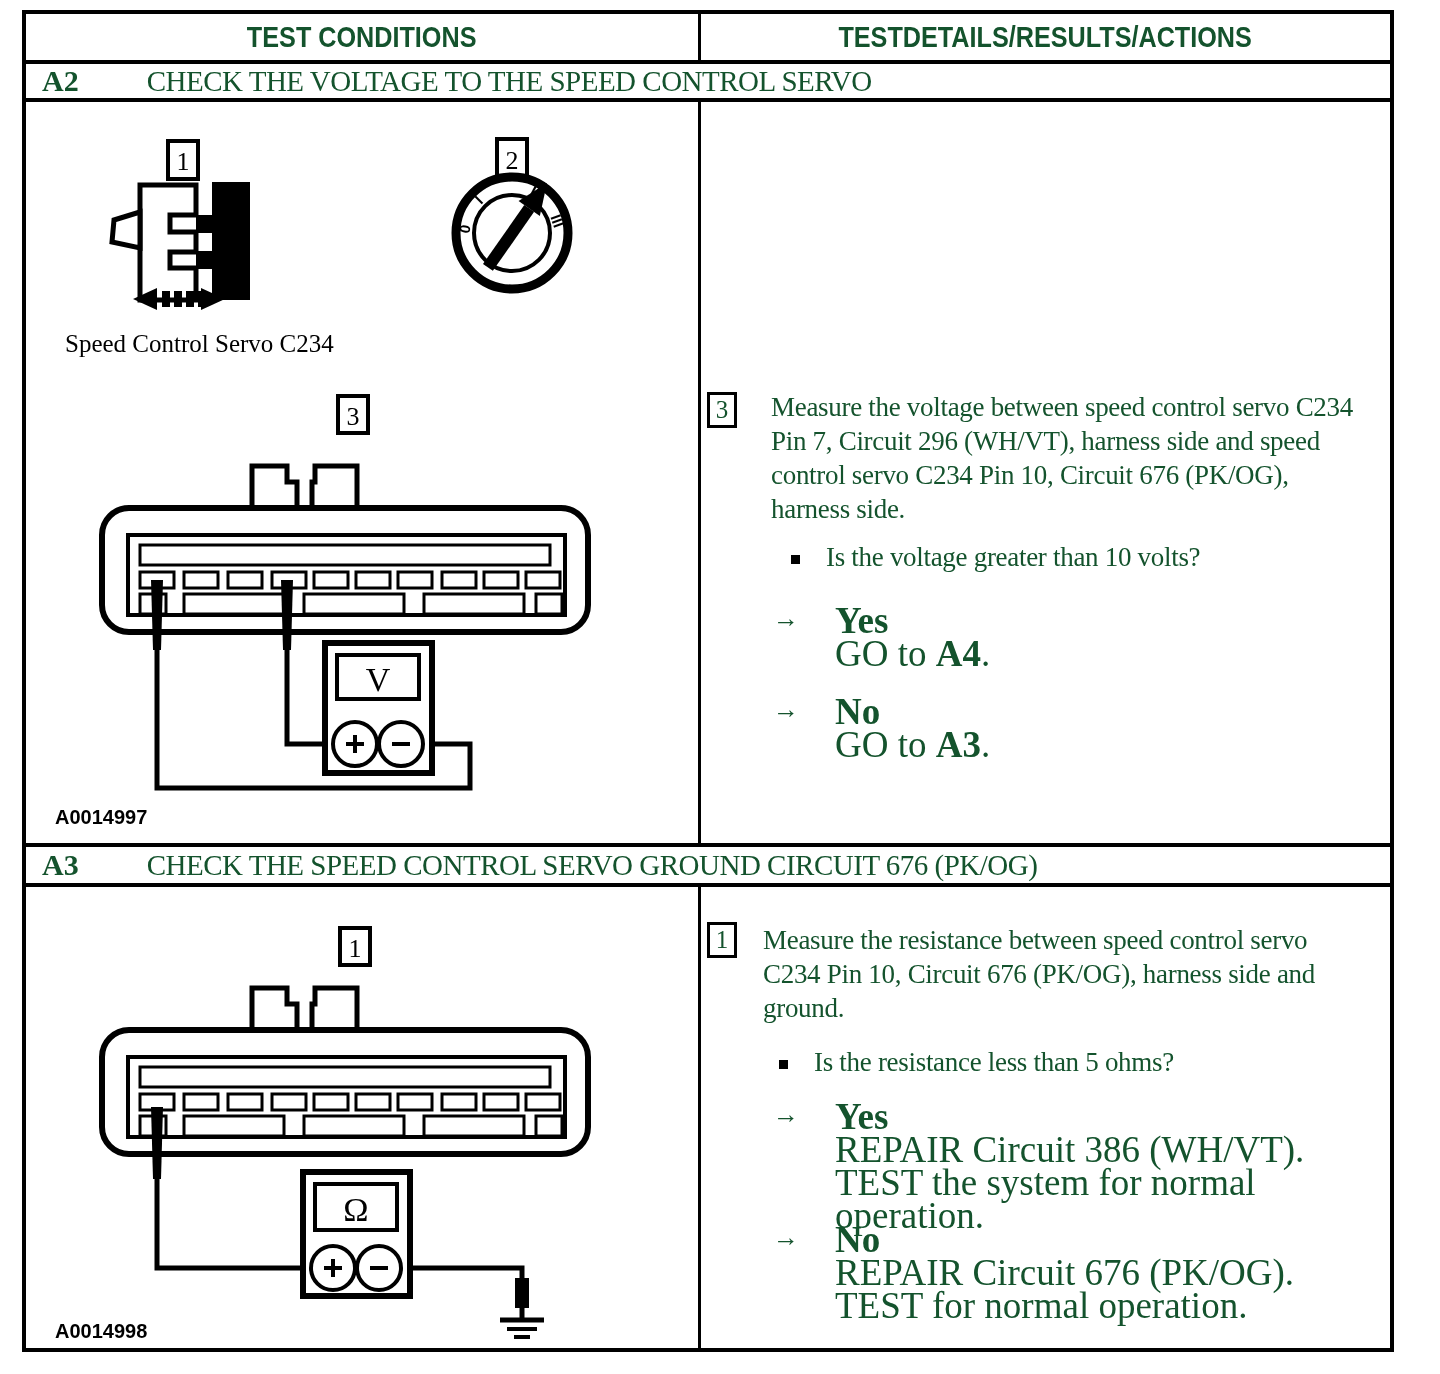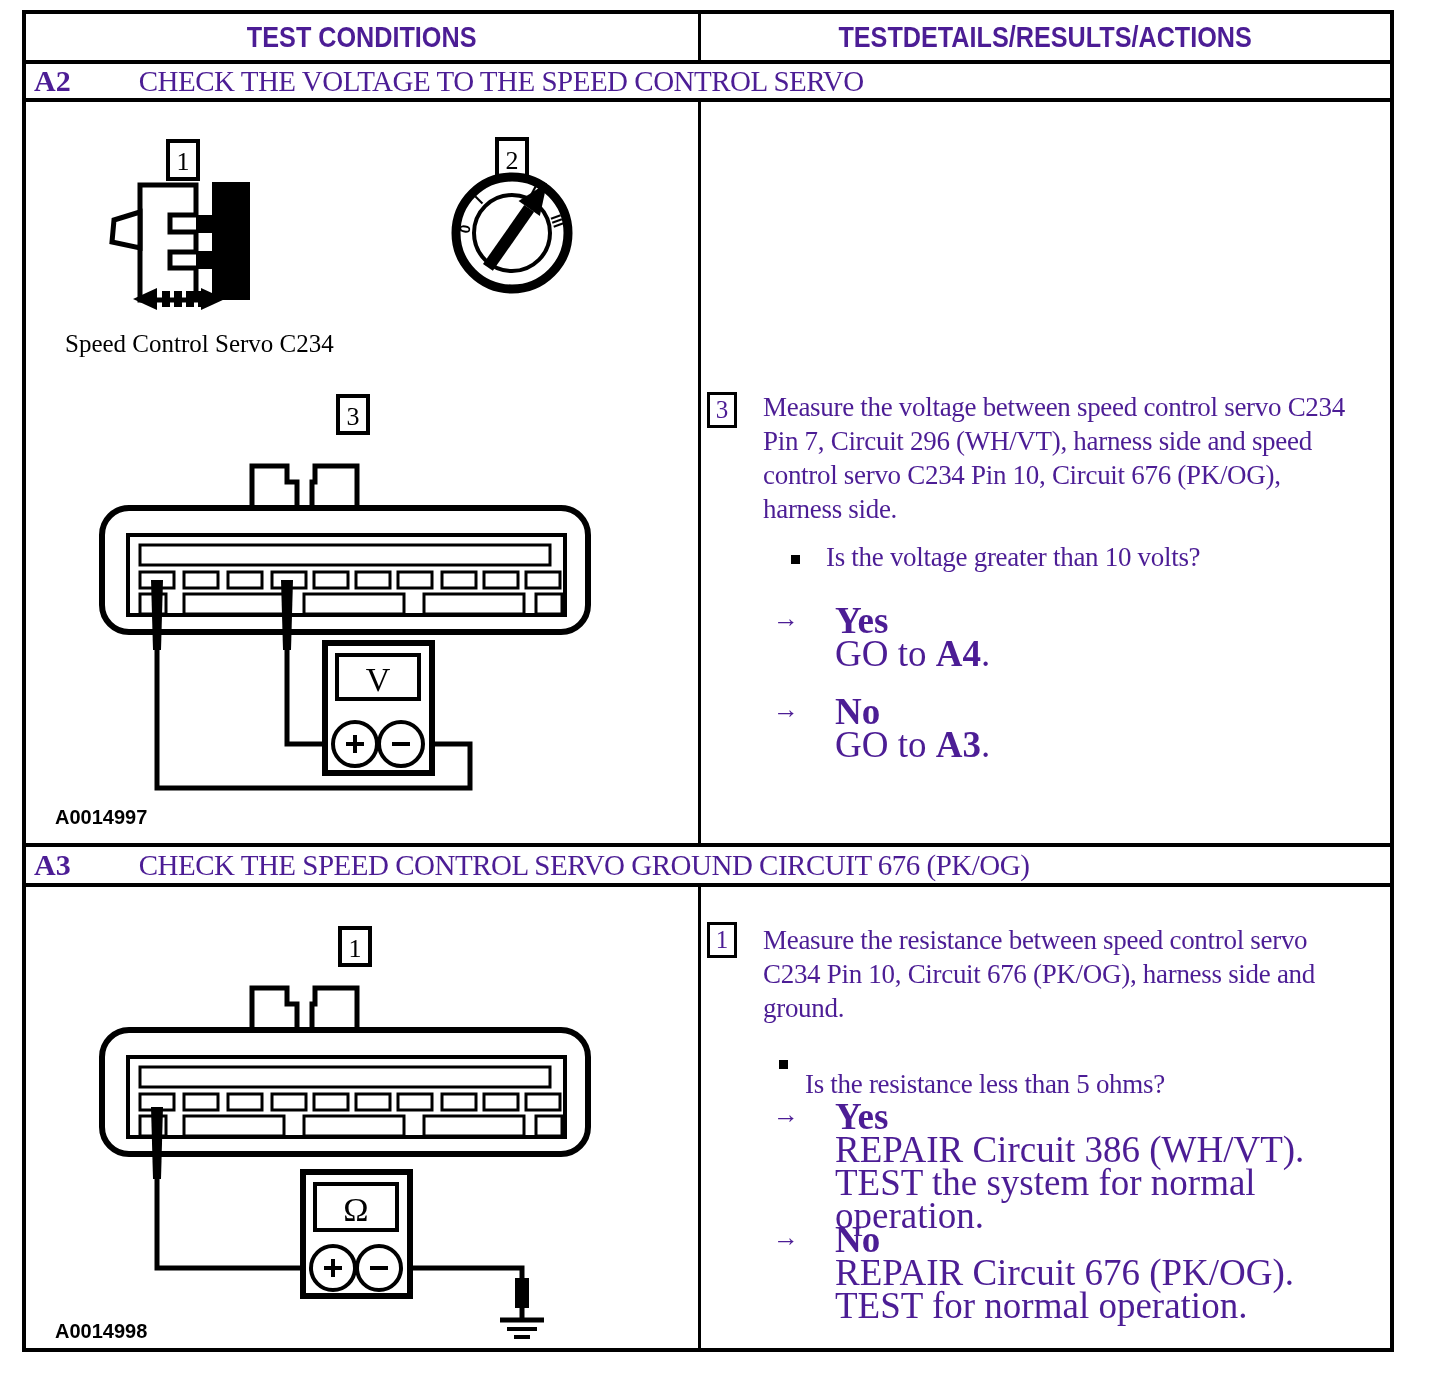--- a/index.html
+++ b/index.html
@@ -1,30 +1,30 @@
 <!DOCTYPE html>
 <html><head>
 <meta charset="utf-8">
 <style>
   html,body{margin:0;padding:0;background:#fff;}
-  .page{position:relative;width:1160px;height:1374px;background:#fff;color:#4c1d95;
+  .page{position:relative;width:1160px;height:1374px;background:#fff;color:#14532d;
         font-family:"Liberation Serif", serif;}
   .table{position:absolute;left:22px;top:10px;width:1372px;height:1342px;
          border:4px solid #000;box-sizing:border-box;}
   .row{position:relative;width:100%;box-sizing:border-box;}
   .hdr{height:50px;border-bottom:4px solid #000;display:flex;}
   .hdr-cell{display:flex;align-items:center;justify-content:center;box-sizing:border-box;}
   .hdr-cell.left{width:675px;border-right:3px solid #000;}
   .hdr-cell.right{flex:1;}
   .hdr-text{font-family:"Liberation Sans", sans-serif;font-weight:bold;font-size:30px;
             transform:scaleX(.84);white-space:nowrap;letter-spacing:0px;}
   .title-row{border-bottom:4px solid #000;display:flex;align-items:center;}
   .title-a2{height:38px;}
   .title-a3{height:40px;}
-  .step-id{font-weight:bold;font-size:30px;padding-left:8px;}
+  .step-id{font-weight:bold;font-size:30px;padding-left:16px;}
   .step-title{font-size:29px;margin-left:68px;letter-spacing:-0.5px;white-space:nowrap;}
   .body-row{display:flex;}
   .body-a2{height:745px;border-bottom:4px solid #000;}
   .body-a3{height:461px;}
   .cell-left{width:672px;border-right:3px solid #000;position:relative;box-sizing:content-box;}
   .cell-right{flex:1;position:relative;}
   .marker-box{position:absolute;width:30px;height:36px;border:3px solid #000;
               display:flex;align-items:center;justify-content:center;
               font-size:25px;box-sizing:border-box;}
   .para{position:absolute;font-size:27px;line-height:34px;letter-spacing:-0.3px;}
@@ -154,21 +154,21 @@
             <line x1="366" y1="642" x2="384" y2="642" stroke="#000" stroke-width="4"></line>
           </g>
           <text class="figid" x="29" y="722" font-size="20">A0014997</text>
         </svg>
       </div>
 
       <div class="cell-right">
         <div class="marker-box" style="left:6px;top:290px;">
           <span>3</span>
         </div>
-        <div class="para" style="left:62px;top:288px;width:600px;">Measure the voltage between speed control servo C234 Pin 7, Circuit 296 (WH/VT), harness side and speed control servo C234 Pin 10, Circuit 676 (PK/OG), harness side.</div>
+        <div class="para" style="left:70px;top:288px;width:600px;">Measure the voltage between speed control servo C234 Pin 7, Circuit 296 (WH/VT), harness side and speed control servo C234 Pin 10, Circuit 676 (PK/OG), harness side.</div>
         <div class="q-row" style="left:90px;top:440px;">
           <div class="q-bullet"></div>
           <div class="q-text">Is the voltage greater than 10 volts?</div>
         </div>
         <div class="result" style="left:72px;top:502px;">
           <span class="r-arrow">→</span>
           <div class="r-body">
             <div class="r-label">Yes</div>
             <div><span>GO to </span><span class="r-target">A4</span><span>.</span></div>
           </div>
@@ -249,21 +249,21 @@
           </g>
           <text class="figid" x="29" y="451" font-size="20">A0014998</text>
         </svg>
       </div>
 
       <div class="cell-right">
         <div class="marker-box" style="left:6px;top:35px;">
           <span>1</span>
         </div>
         <div class="para" style="left:62px;top:36px;width:600px;">Measure the resistance between speed control servo C234 Pin 10, Circuit 676 (PK/OG), harness side and ground.</div>
-        <div class="q-row" style="left:78px;top:160px;flex-direction:column;">
+        <div class="q-row" style="left:78px;top:160px;">
           <div class="q-bullet"></div>
           <div class="q-text">Is the resistance less than 5 ohms?</div>
         </div>
         <div class="result" style="left:72px;top:213px;">
           <span class="r-arrow">→</span>
           <div class="r-body" style="width:545px;">
             <div class="r-label">Yes</div>
             <div>REPAIR Circuit 386 (WH/VT). TEST the system for normal operation.</div>
           </div>
         </div>

